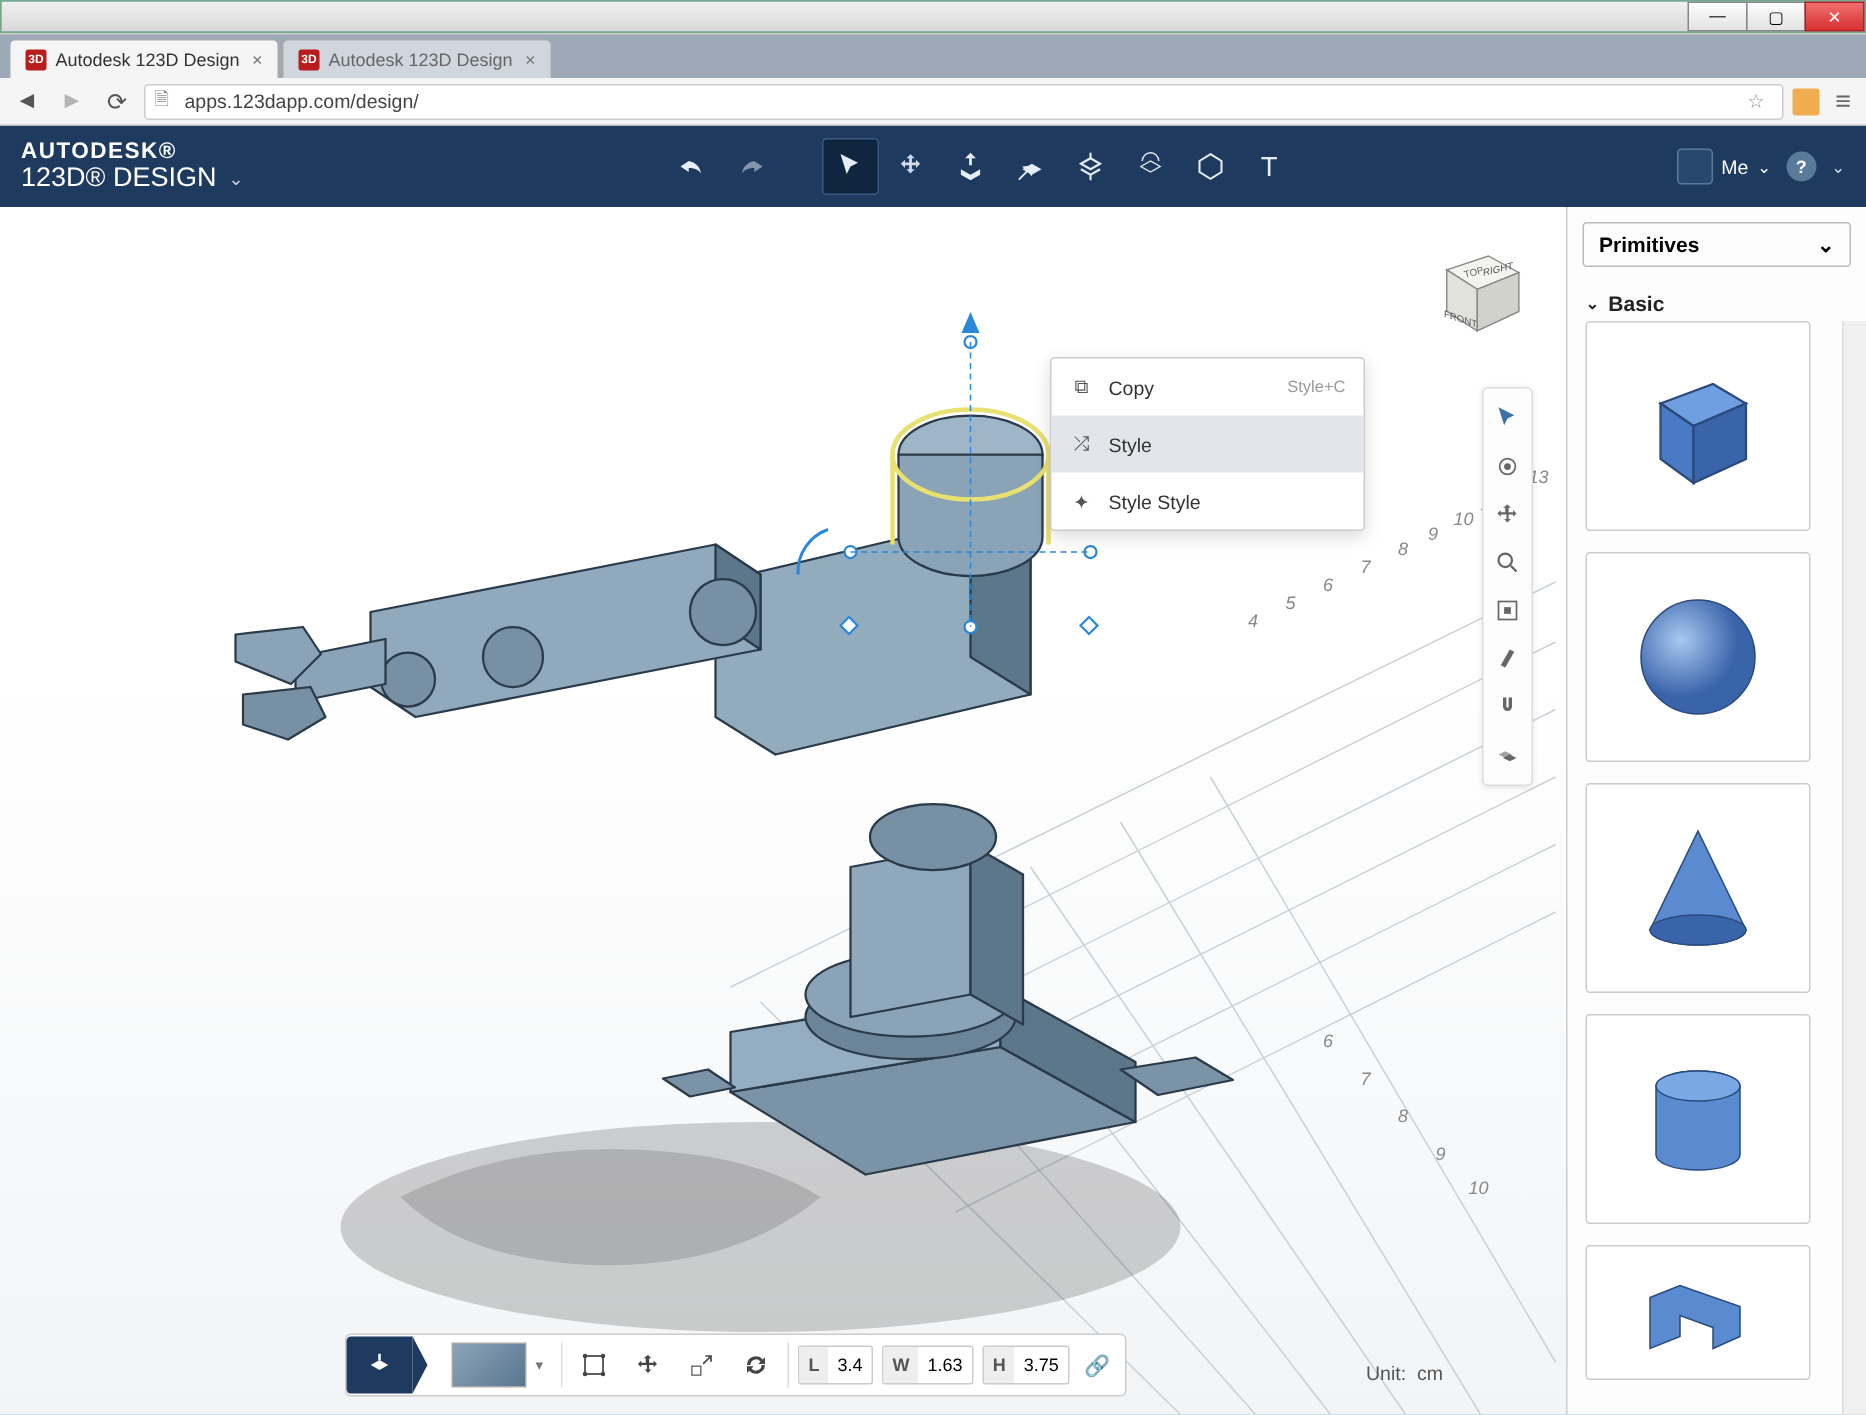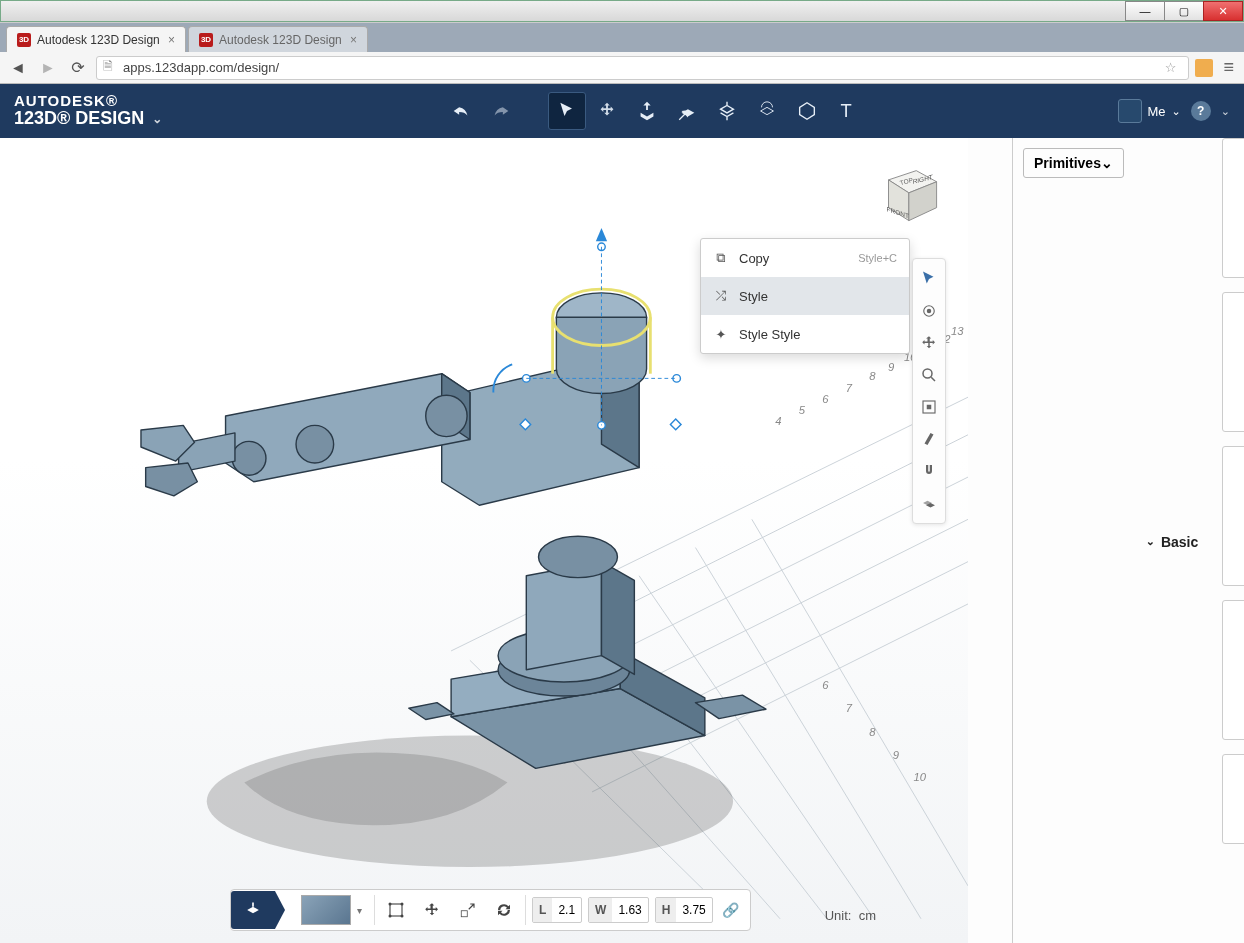--- a/index.html
+++ b/index.html
@@ -21,21 +21,21 @@
 .addr { flex:1; height:24px; border:1px solid #ccc; border-radius:3px; background:#fff; display:flex; align-items:center; padding:0 6px; font-size:13px; color:#444;}
 .addr .doc-ico{ width:14px; color:#888; margin-right:6px; font-size:12px;}
 .star-ico{ color:#999; padding:0 6px;}
 .ext-ico{ width:18px;height:18px;background:#f0ad4e;border-radius:2px;}
 .menu-ico{ color:#666; font-size:18px; padding:0 4px;}
 
 
 .app-header { height: 54px; background:#1f3a5f; color:#fff; display:flex; align-items:center; padding:0 14px; }
 .brand { line-height:1.1; }
 .brand .top { font-size:15px; letter-spacing:1px; font-weight:bold;}
-.brand .bottom { font-size:18px; font-weight:bold; display:flex; align-items:center; gap:8px;}
+.brand .bottom { font-size:18px; font-weight:normal; display:flex; align-items:center; gap:8px;}
 .brand .bottom .chev{ font-size:12px; opacity:.8;}
 .header-tools { margin-left: 280px; display:flex; gap:2px; align-items:center;}
 .htool { width:38px; height:38px; display:flex; align-items:center; justify-content:center; border-radius:3px;}
 .htool.active { background:#0f2540; border:1px solid #3a5a80;}
 .htool svg { fill:#e6eef7; }
 .header-right { margin-left:auto; display:flex; align-items:center; gap:10px;}
 .user-badge { display:flex; align-items:center; gap:6px; font-size:13px;}
 .avatar{ width:24px;height:24px;background:#27496d;border-radius:3px;border:1px solid #5a7a9a;}
 .help-ico{ width:20px;height:20px;border-radius:50%;background:#5a7a9a;color:#fff;display:flex;align-items:center;justify-content:center;font-size:12px;font-weight:bold;}
 
@@ -68,24 +68,24 @@
 .bb-material{ width:50px;height:30px; background:linear-gradient(135deg,#8aa3b8,#5a7690); border:1px solid #aaa;}
 .bb-chev{ color:#777; font-size:10px; padding-right:6px;}
 .bb-divider{ width:1px; height:30px; background:#ddd;}
 .bb-ico{ width:30px;height:30px; display:flex;align-items:center;justify-content:center;}
 .bb-ico svg{ width:18px;height:18px;fill:#444;}
 .dim-field{ display:flex; align-items:center; border:1px solid #ccc; border-radius:2px; height:26px; font-size:12px;}
 .dim-field .lab{ background:#eee; padding:0 6px; height:100%; display:flex; align-items:center; font-weight:bold; color:#555;}
 .dim-field .val{ padding:0 6px;}
 .link-ico{ color:#888; font-size:14px; padding:0 4px;}
 
-.unit-label{ position:absolute; right:92px; bottom:20px; font-size:13px; color:#555;}
-
-
-.right-panel{ width:232px; border-left:1px solid #ccc; background:#fdfdfd; display:flex; flex-direction:row;margin-left:44px;}
+.unit-label{ position:absolute; right:82px; bottom:20px; font-size:13px; color:#555;}
+
+
+.right-panel{ width:200px; border-left:1px solid #ccc; background:#fdfdfd; display:flex; flex-direction:column;}
 .panel-select{ margin:10px; height:30px; border:1px solid #bbb; border-radius:3px; display:flex;align-items:center;justify-content:space-between;padding:0 10px;font-size:14px;font-weight:bold;}
 .section-title{ padding:6px 12px 4px; font-size:14px; font-weight:bold; color:#222; display:flex;align-items:center;gap:6px;}
 .prims{ flex:1; overflow:hidden; padding:0 12px 0 12px; display:flex; flex-direction:column; gap:14px;}
 .prim-card{ width:150px; height:140px; border:1px solid #ccc; border-radius:3px; background:#fff; display:flex;align-items:center;justify-content:center;}
 .prim-card svg{ width:100px;height:100px;}
 .scrollbar{ width:16px; background:#f0f0f0; border-left:1px solid #ddd;}
 .panel-body{ display:flex; flex:1;}
 </style>
 </head>
 <body>
@@ -397,21 +397,21 @@
           </svg>
         </div>
       <div class="bb-ico">
           <svg viewBox="0 0 24 24">
             <path d="M4 12a8 8 0 0114-5l2-2v6h-6l2-2a5 5 0 00-9 3H4zm16 0a8 8 0 01-14 5l-2 2v-6h6l-2 2a5 5 0 009-3h3z"></path>
           </svg>
         </div>
       <div class="bb-divider"></div>
       <div class="dim-field">
           <span class="lab">L</span>
-          <span class="val">2.1</span>
+          <span class="val">3.4</span>
         </div>
       <div class="dim-field">
           <span class="lab">W</span>
           <span class="val">1.63</span>
         </div>
       <div class="dim-field">
           <span class="lab">H</span>
           <span class="val">3.75</span>
         </div>
       <span class="link-ico">🔗</span>

